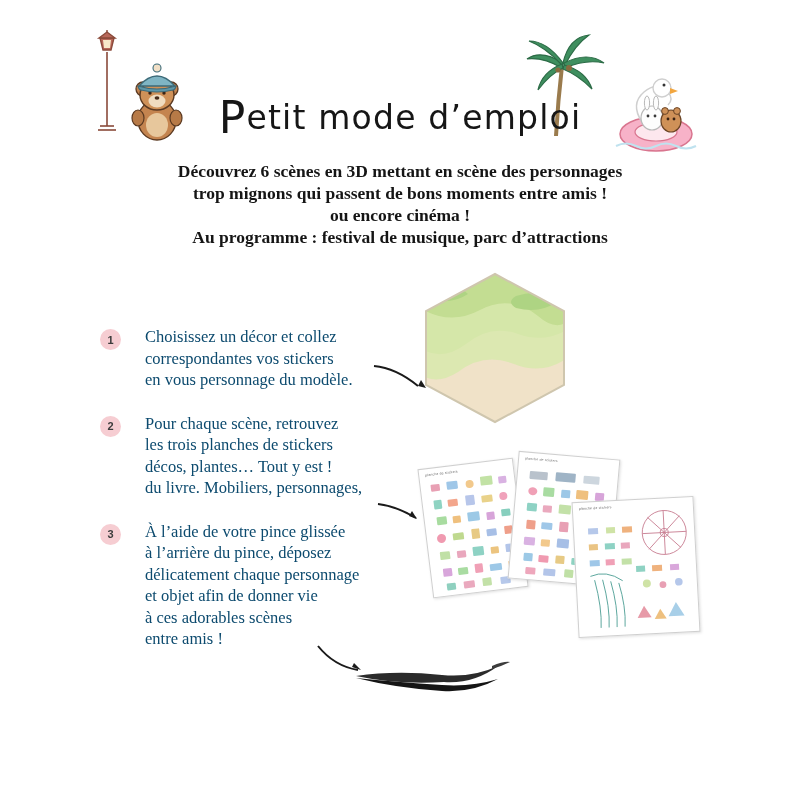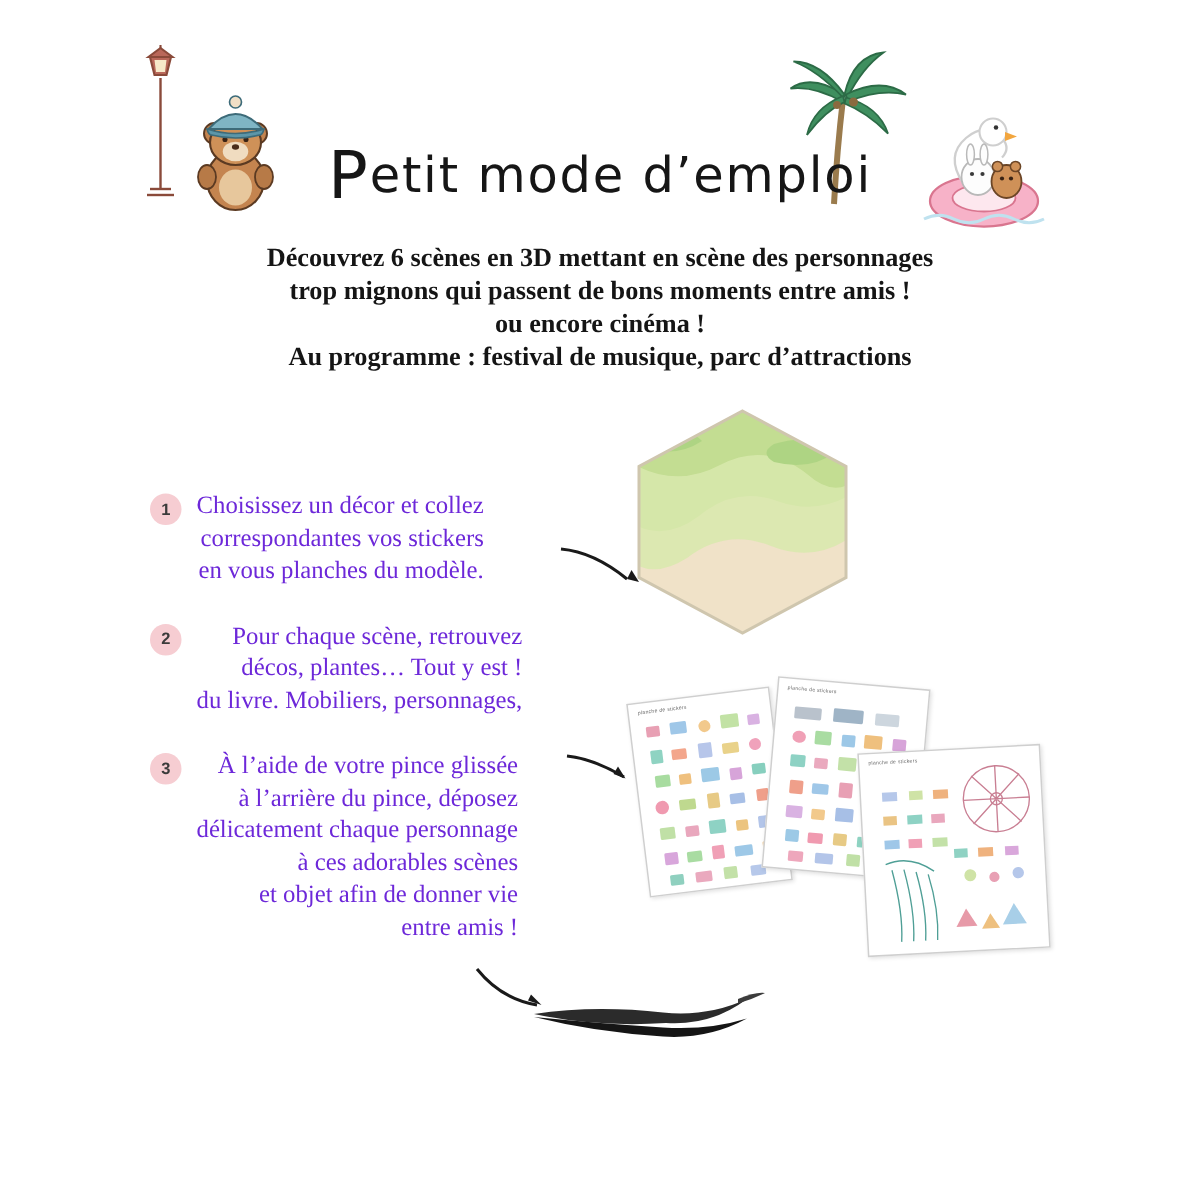--- a/index.html
+++ b/index.html
@@ -78,26 +78,25 @@
     color: #3b3b3b;
     font-family: "Liberation Sans", sans-serif;
     font-size: 11px;
     font-weight: bold;
     display: flex;
     align-items: center;
     justify-content: center;
     margin-top: 3px;
   }
   .step-text {
-    margin-left: 10px;
+    margin-left: 24px;
     font-family: "Liberation Serif", serif;
     font-size: 16.5px;
     line-height: 21.5px;
-    color: #6d28d9;
-    text-align: right;
+    color: #0c4a6e;
   }
   .step-text div { white-space: nowrap; }
 
   
   .arrow { position: absolute; }
   .arrow svg { display: block; overflow: visible; }
 
   
   .hexwrap {
     position: absolute;
@@ -250,41 +249,42 @@
     <div>Au programme : festival de musique, parc d’attractions</div>
   </div>
 
   <div class="steps">
 
     <div class="step" style="margin-bottom:22px;">
       <div class="step-num">1</div>
       <div class="step-text">
         <div>Choisissez un décor et collez</div>
         <div>correspondantes vos stickers</div>
-        <div>en vous planches du modèle.</div>
+        <div>en vous personnage du modèle.</div>
       </div>
     </div>
 
     <div class="step" style="margin-bottom:22px;">
       <div class="step-num">2</div>
       <div class="step-text">
         <div>Pour chaque scène, retrouvez</div>
+        <div>les trois planches de stickers</div>
         <div>décos, plantes… Tout y est !</div>
         <div>du livre. Mobiliers, personnages,</div>
       </div>
     </div>
 
     <div class="step">
       <div class="step-num">3</div>
       <div class="step-text">
         <div>À l’aide de votre pince glissée</div>
         <div>à l’arrière du pince, déposez</div>
         <div>délicatement chaque personnage</div>
+        <div>et objet afin de donner vie</div>
         <div>à ces adorables scènes</div>
-        <div>et objet afin de donner vie</div>
         <div>entre amis !</div>
       </div>
     </div>
   </div>
 
   <div class="arrow" style="left:372px; top:362px;">
     <svg width="56" height="32" viewBox="0 0 56 32">
       <path d="M2 4 q22 2 44 20" stroke="#1a1a1a" stroke-width="2" fill="none"></path>
       <path d="M46 24 l8 2 l-5 -8 z" fill="#1a1a1a"></path>
     </svg>

